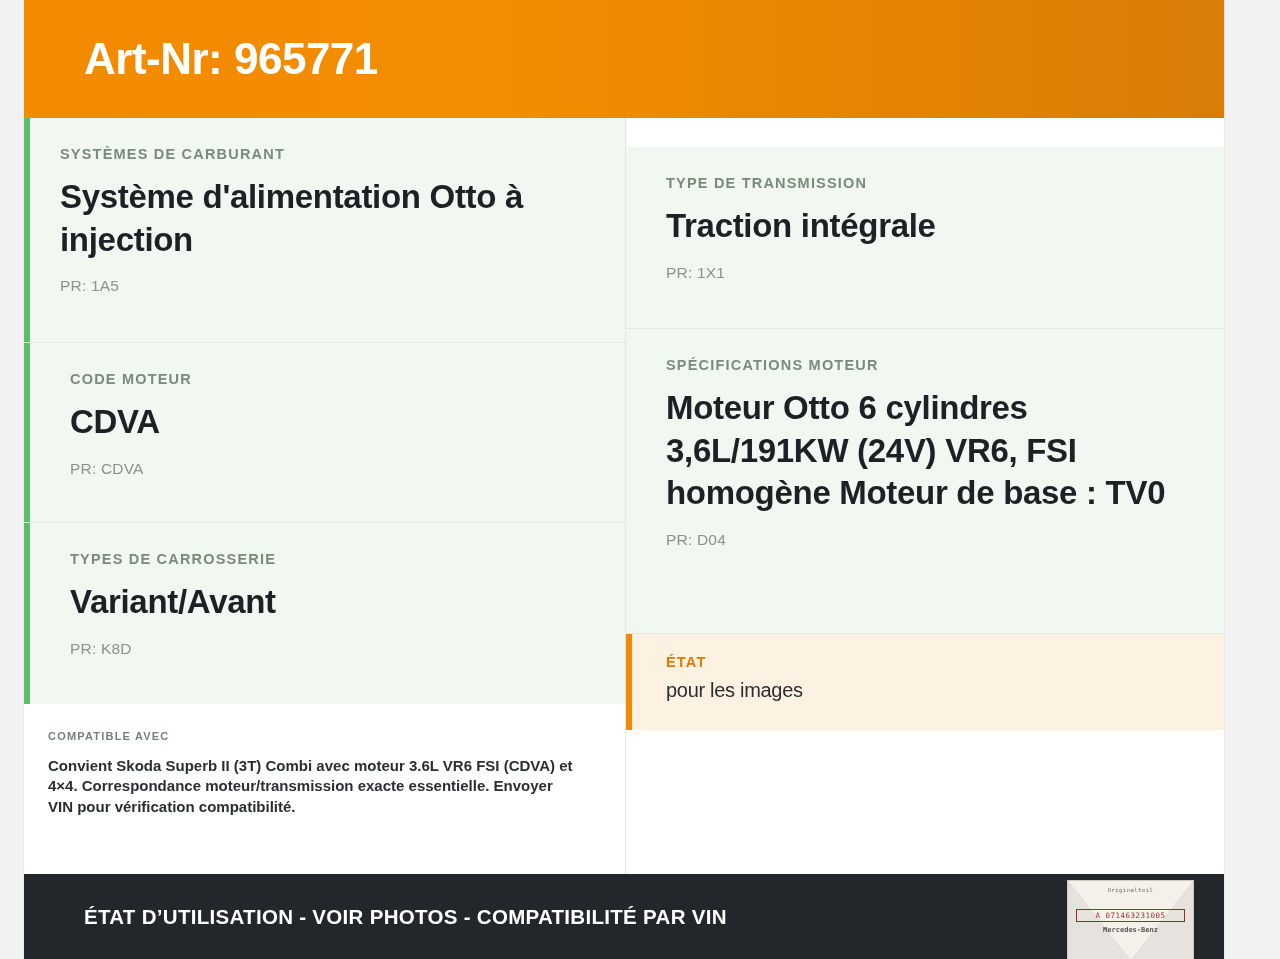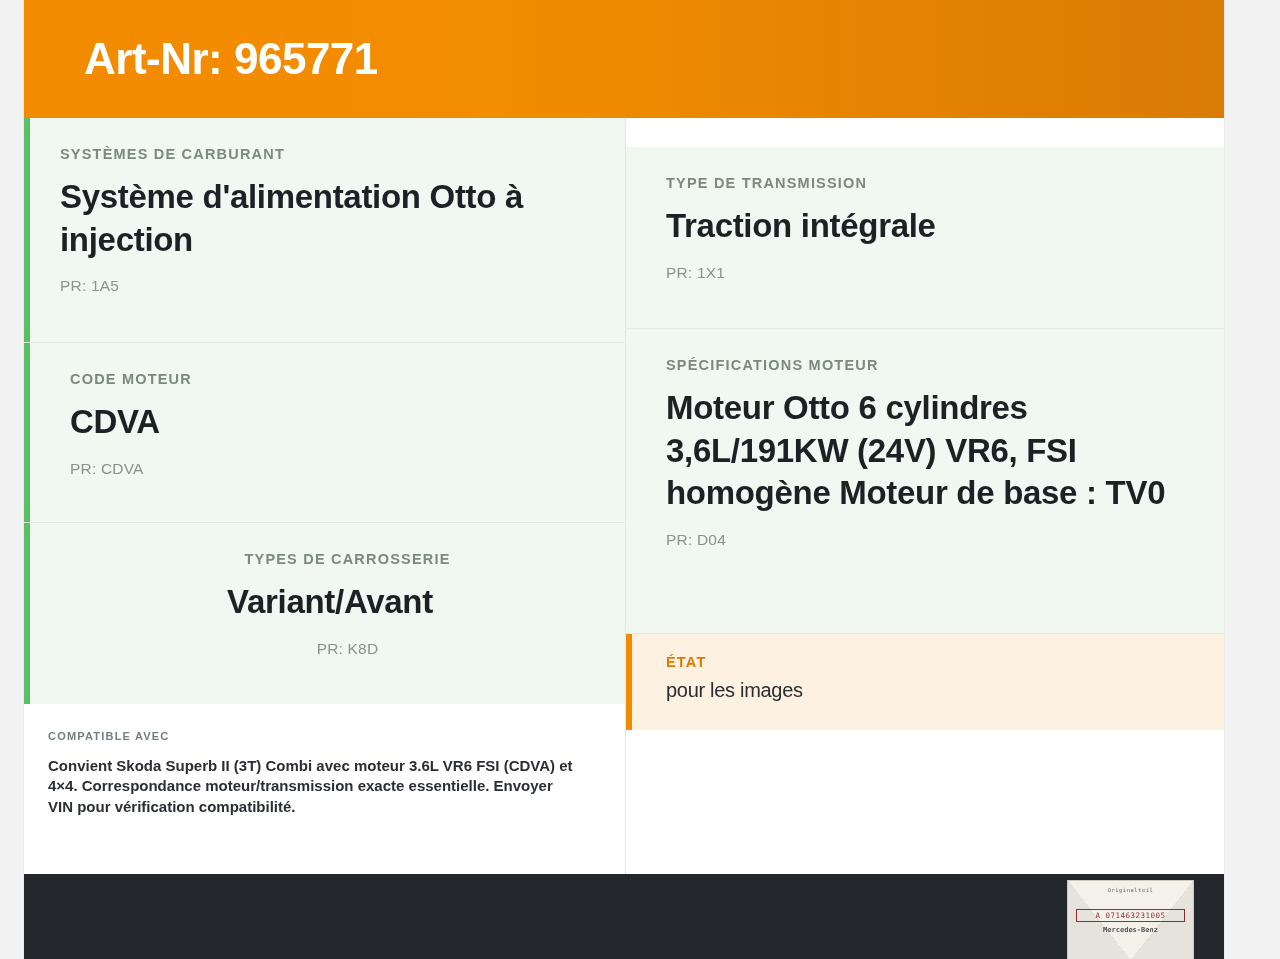--- a/index.html
+++ b/index.html
@@ -213,21 +213,21 @@
           <div class="card-value">Système d'alimentation Otto à injection</div>
           <div class="card-sub">PR: 1A5</div>
         </div>
 
         <div class="card accent-green" style="min-height:180px;">
           <div class="card-label">CODE MOTEUR</div>
           <div class="card-value">CDVA</div>
           <div class="card-sub">PR: CDVA</div>
         </div>
 
-        <div class="card accent-green" style="min-height:181px;border-bottom:none;text-align:center;">
+        <div class="card accent-green" style="min-height:181px;border-bottom:none;">
           <div class="card-label">TYPES DE CARROSSERIE</div>
           <div class="card-value">Variant/Avant</div>
           <div class="card-sub">PR: K8D</div>
         </div>
 
         <div class="compat">
           <div class="compat-label">COMPATIBLE AVEC</div>
           <div class="compat-text">Convient Skoda Superb II (3T) Combi avec moteur 3.6L VR6 FSI (CDVA) et 4×4. Correspondance moteur/transmission exacte essentielle. Envoyer VIN pour vérification compatibilité.</div>
         </div>
 
@@ -251,20 +251,21 @@
           <div class="card-label" style="margin-bottom:8px;">ÉTAT</div>
           <div class="card-value">pour les images</div>
         </div>
 
         <div style="background:#ffffff;height:162px;"></div>
 
       </div>
     </div>
 
     <div class="footer">
+      <div class="footer-text">ÉTAT D’UTILISATION - VOIR PHOTOS - COMPATIBILITÉ PAR VIN</div>
 
       <div class="stamp">
         <div class="stamp-inner">
           <div class="stamp-line stamp-top">Originalteil</div>
           <div class="stamp-line stamp-code">A 071463231005</div>
           <div class="stamp-line stamp-brand">Mercedes-Benz</div>
           <div class="stamp-fold-l"></div>
           <div class="stamp-fold-r"></div>
         </div>
       </div>

